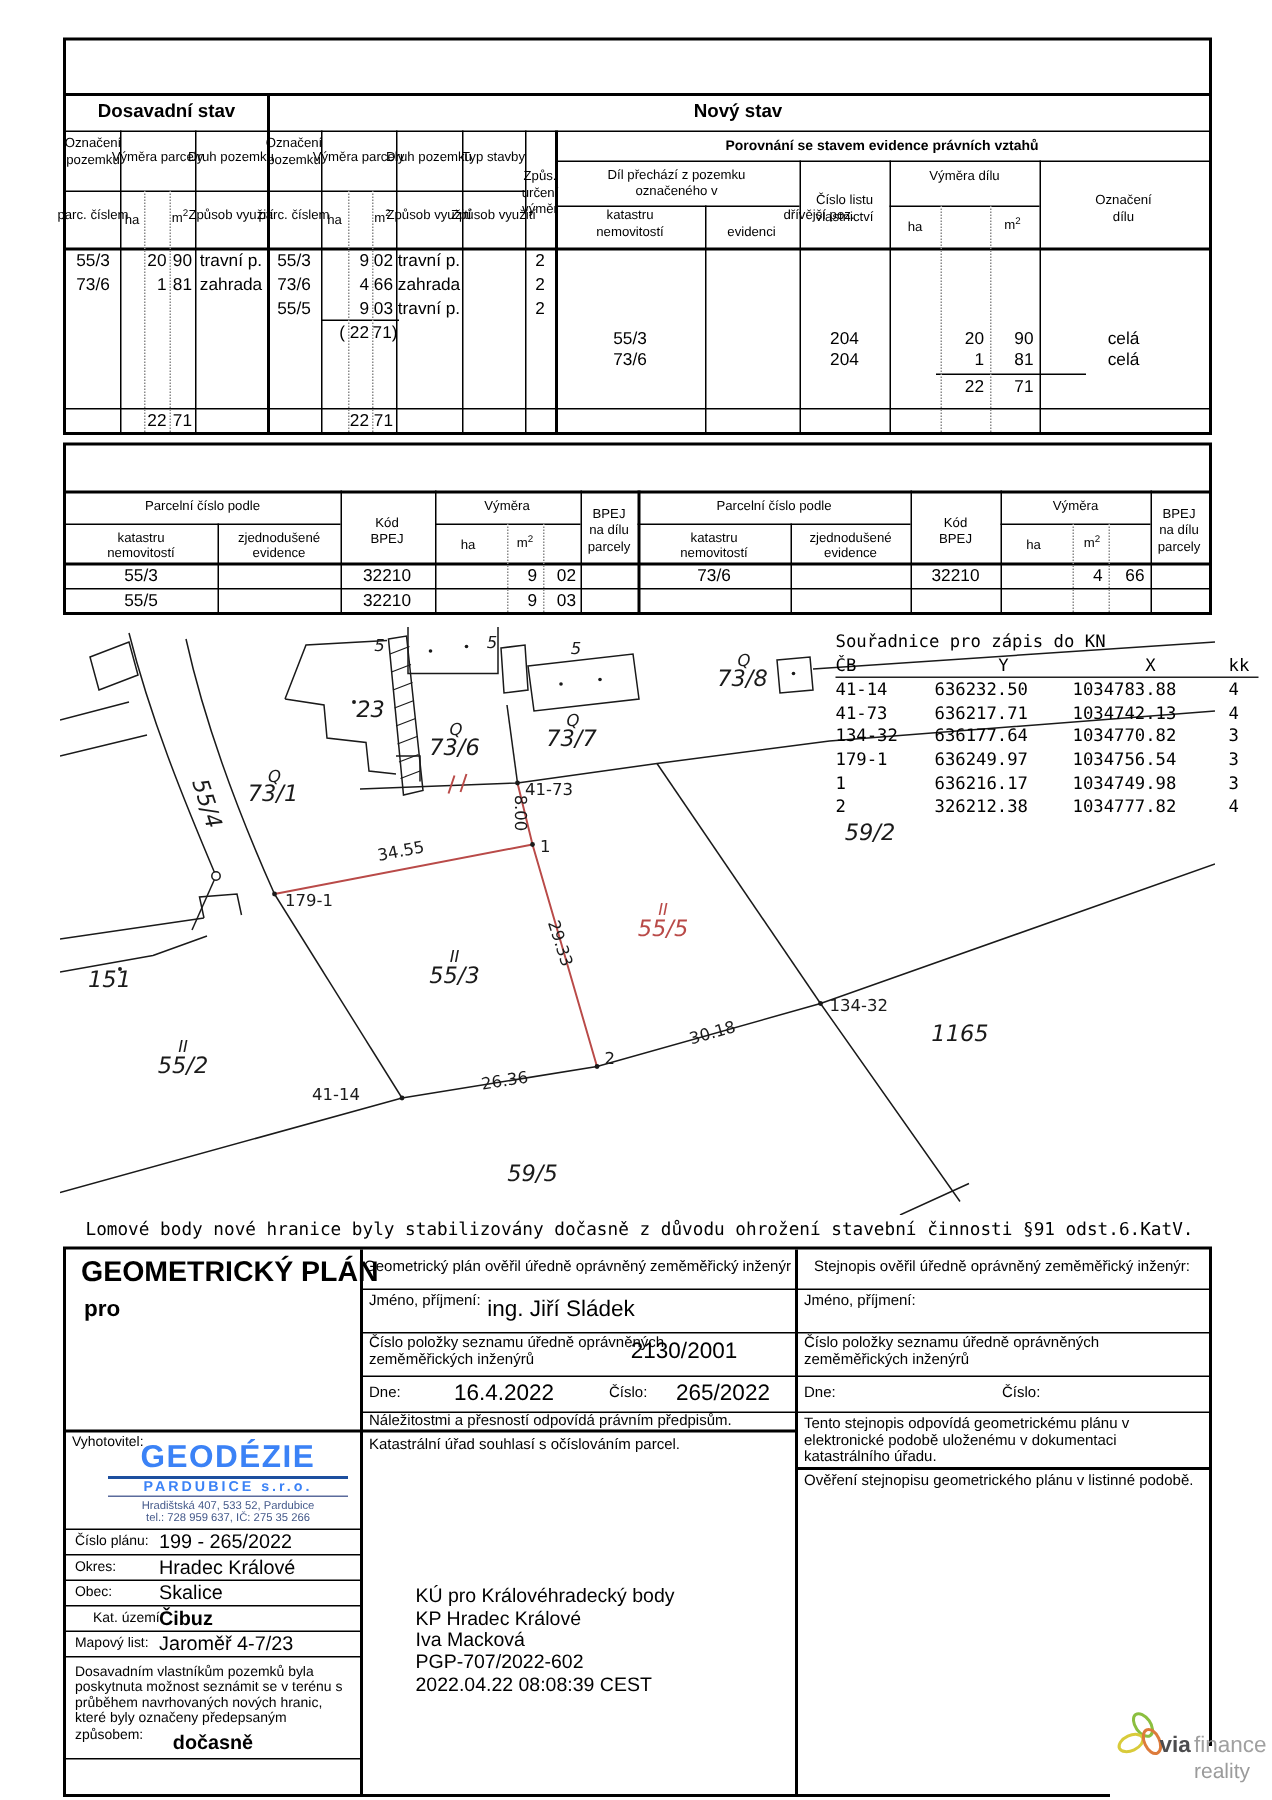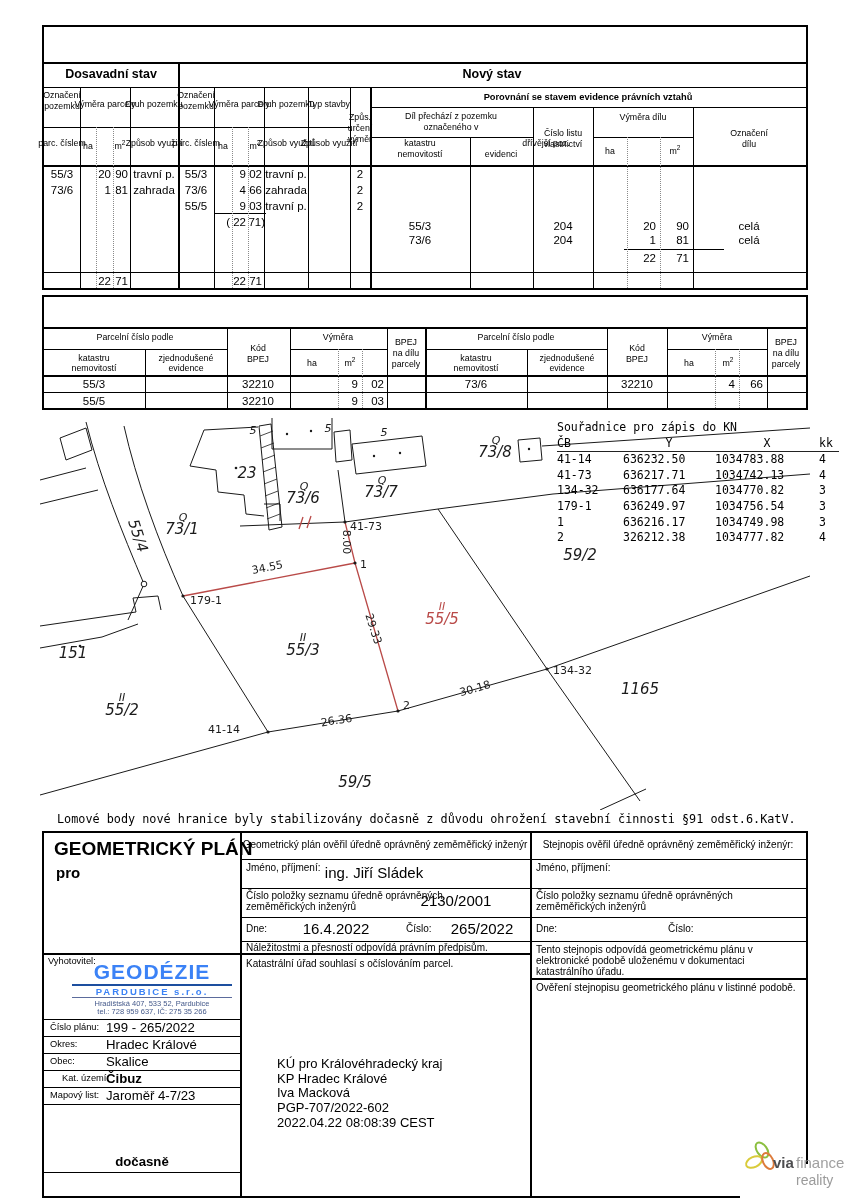--- a/index.html
+++ b/index.html
@@ -372,21 +372,21 @@
   <span class="t f10" style="left:202px;top:58px;">Číslo položky seznamu úředně oprávněných</span>
   <span class="t f10" style="left:202px;top:69px;">zeměměřických inženýrů</span>
   <span class="t f15 c" style="left:412px;top:60px;">2130/2001</span>
   <span class="t f10" style="left:202px;top:91px;">Dne:</span>
   <span class="t f15 c" style="left:292px;top:88px;">16.4.2022</span>
   <span class="t f10" style="left:362px;top:91px;">Číslo:</span>
   <span class="t f15 c" style="left:438px;top:88px;">265/2022</span>
   <span class="t f10" style="left:202px;top:110px;">Náležitostmi a přesností odpovídá právním předpisům.</span>
   <span class="t f10" style="left:202px;top:126px;">Katastrální úřad souhlasí s očíslováním parcel.</span>
   <div class="t" style="left:233px;top:224px;font-size:13px;line-height:14.7px;">
-    <div>KÚ pro Královéhradecký kraj</div>
+    <div>KÚ pro Královéhradecký body</div>
     <div>KP Hradec Králové</div>
     <div>Iva Macková</div>
     <div>PGP-707/2022-602</div>
     <div>2022.04.22 08:08:39 CEST</div>
   </div>
 
   <i class="hl" style="left:486px;top:26px;width:276px;"></i>
   <i class="hl" style="left:486px;top:55px;width:276px;"></i>
   <i class="hl" style="left:486px;top:84px;width:276px;"></i>
   <i class="hl" style="left:486px;top:108px;width:276px;"></i>
@@ -416,20 +416,21 @@
   <span class="t f9" style="left:6px;top:190px;">Číslo plánu:</span>
   <span class="t f13" style="left:62px;top:188px;">199 - 265/2022</span>
   <span class="t f9" style="left:6px;top:207px;">Okres:</span>
   <span class="t f13" style="left:62px;top:205px;">Hradec Králové</span>
   <span class="t f9" style="left:6px;top:224px;">Obec:</span>
   <span class="t f13" style="left:62px;top:222px;">Skalice</span>
   <span class="t f9" style="left:8px;top:241px;padding-left:10px;">Kat. území:</span>
   <span class="t b f13" style="left:62px;top:239px;">Čibuz</span>
   <span class="t f9" style="left:6px;top:258px;">Mapový list:</span>
   <span class="t f13" style="left:62px;top:256px;">Jaroměř 4-7/23</span>
+  <div class="t wrap f9" style="left:6px;top:276px;width:184px;white-space:normal;">Dosavadním vlastníkům pozemků byla poskytnuta možnost seznámit se v terénu s průběhem navrhovaných nových hranic, které byly označeny předepsaným způsobem:</div>
   <span class="t b f13 c" style="left:98px;top:322px;">dočasně</span>
   <i class="hl" style="left:0;top:339px;width:196px;"></i>
 </div>
 
 <svg style="position:absolute;left:740px;top:1128px;" width="108" height="72" viewBox="0 0 108 72">
   <rect x="0" y="36" width="108" height="36" fill="#ffffff"></rect>
   <g fill="none" stroke-width="2">
     <ellipse cx="22" cy="22" rx="5" ry="8.5" transform="rotate(-35 22 22)" stroke="#8bbf3f"></ellipse>
     <ellipse cx="14" cy="34" rx="5" ry="8.5" transform="rotate(65 14 34)" stroke="#d9cb3a"></ellipse>
     <ellipse cx="28" cy="33" rx="5" ry="8.5" transform="rotate(155 28 33)" stroke="#dd7b3b"></ellipse>

